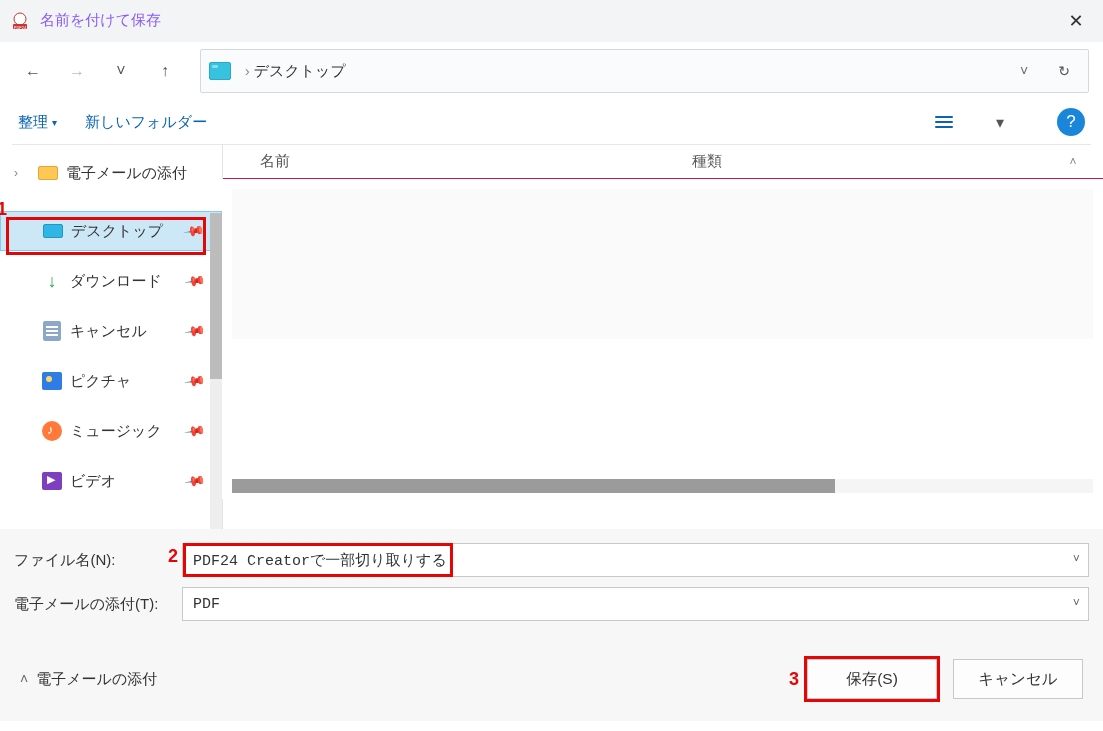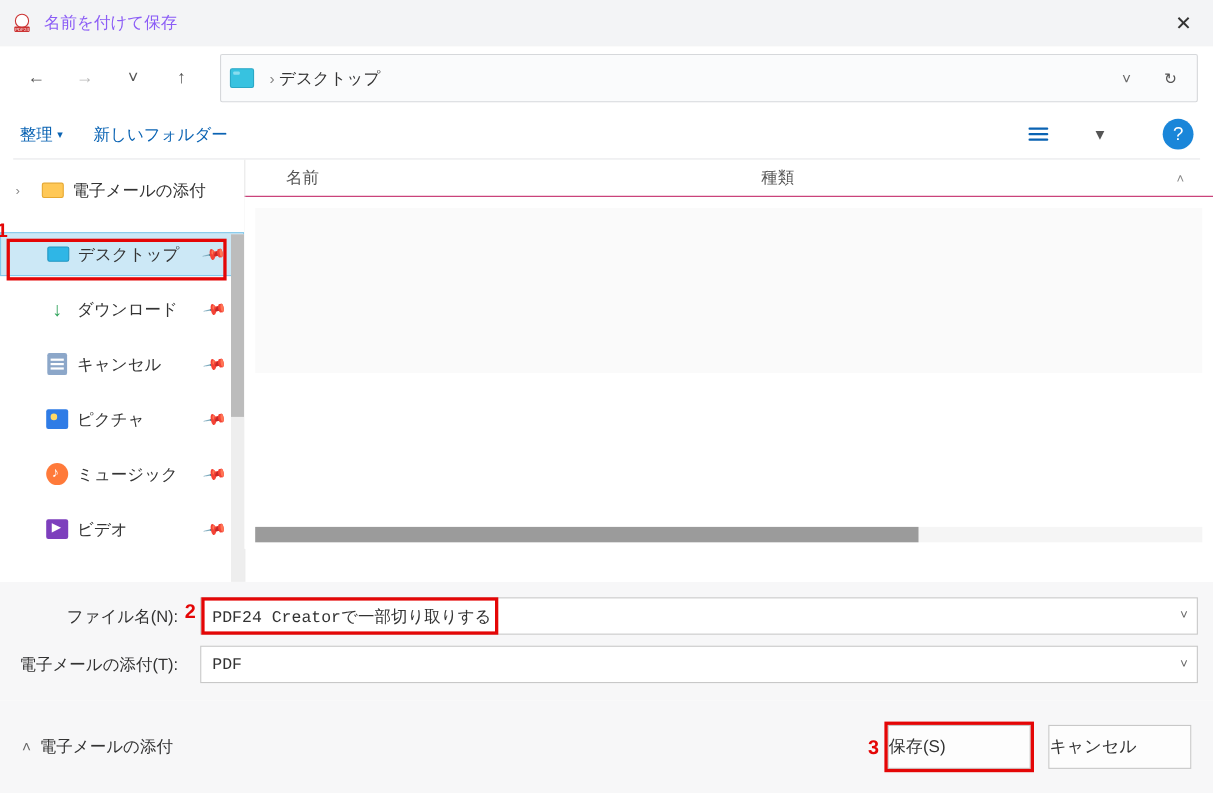--- a/index.html
+++ b/index.html
@@ -201,21 +201,21 @@
   .fields {
     padding: 14px 14px 6px 14px;
     background:#f7f7f8;
     position:relative;
   }
   .field-row {
     display:flex; align-items:center;
     margin-bottom:10px;
   }
   .field-lbl {
-    width:168px; text-align:right; padding-right:20px;
+    width:168px; text-align:left; padding-right:20px;
     font-size:15px; color:#333;
   }
   .field-ctl {
     flex:1;
     height:34px;
     border:1px solid #c8c8c8;
     background:#fff;
     display:flex; align-items:center;
     padding:0 10px;
     font-size:15px;
@@ -237,21 +237,21 @@
     background:#f7f7f8;
     position:relative;
   }
   .hide-folders { display:flex; align-items:center; gap:8px; color:#333; font-size:15px; cursor:pointer; }
   .hide-chev { font-size:14px; color:#666; }
   .footer-spacer { flex:1; }
   .btn {
     width:130px; height:40px;
     border:1px solid #c8c8c8;
     background:#fdfdfd;
-    display:flex; align-items:center; justify-content:flex-start;
+    display:flex; align-items:center; justify-content:center;
     font-size:15.5px; color:#333;
     cursor:pointer;
     margin-left:16px;
   }
   .red-hl-3 {
     position:absolute;
     border:3px solid #e40606; z-index:5; pointer-events:none;
   }
   .red-label-3 { color:#e40606; font-weight:bold; font-size:18px; z-index:6; margin-right:8px; }
 

